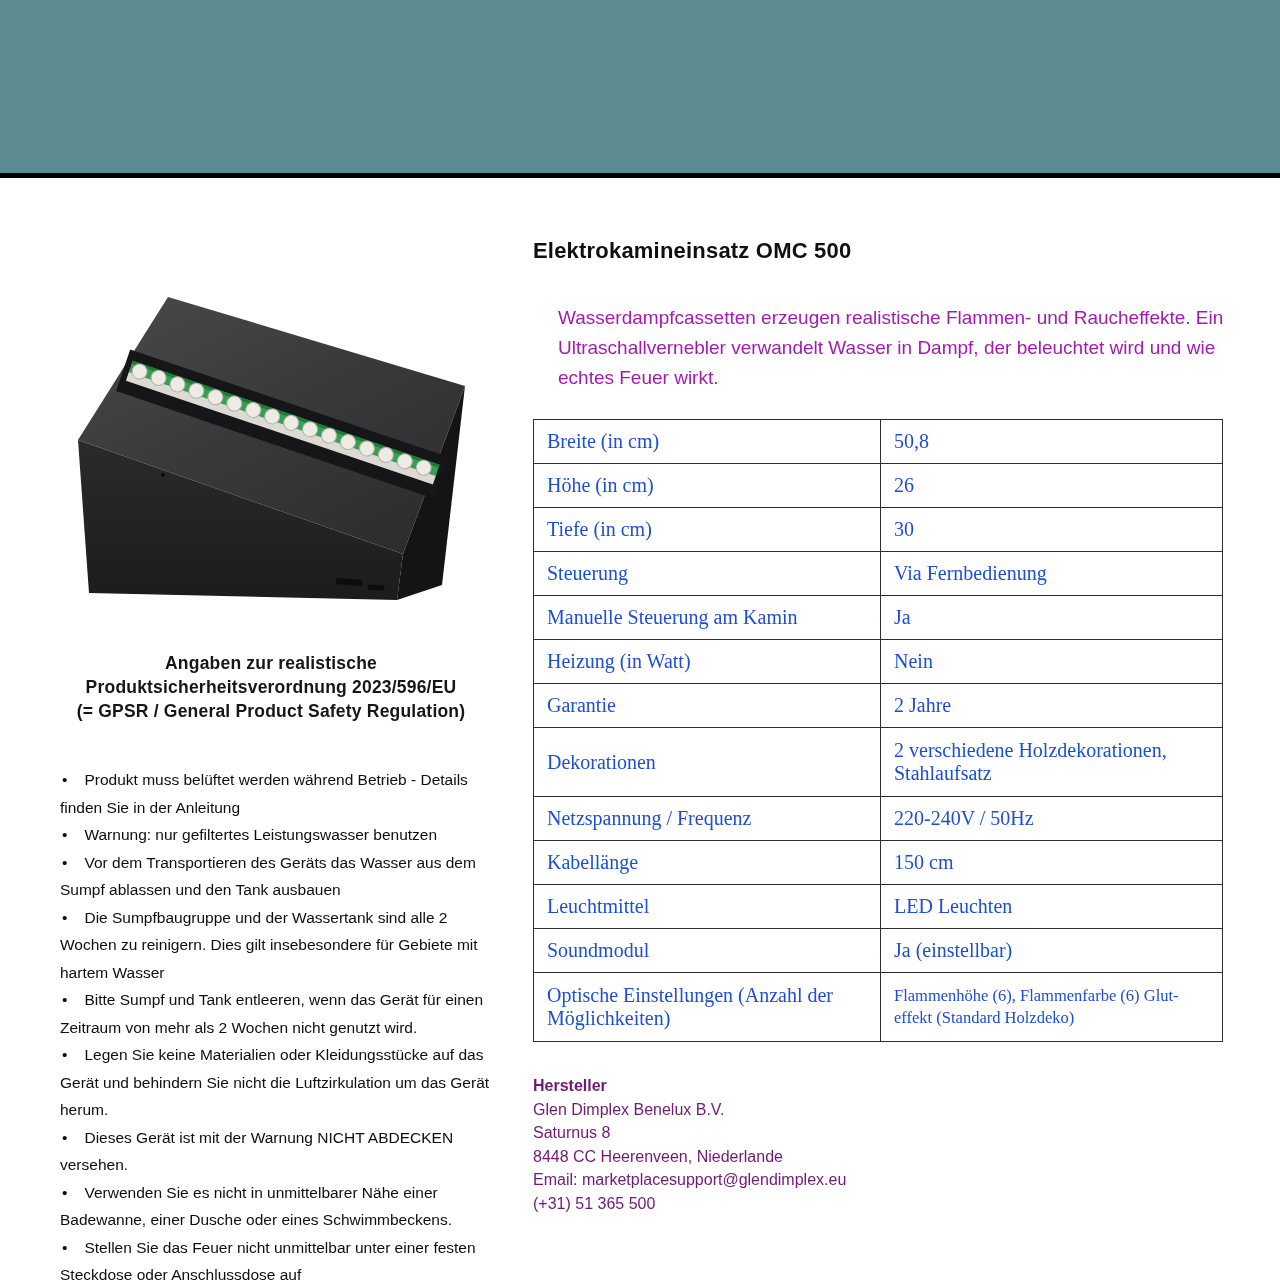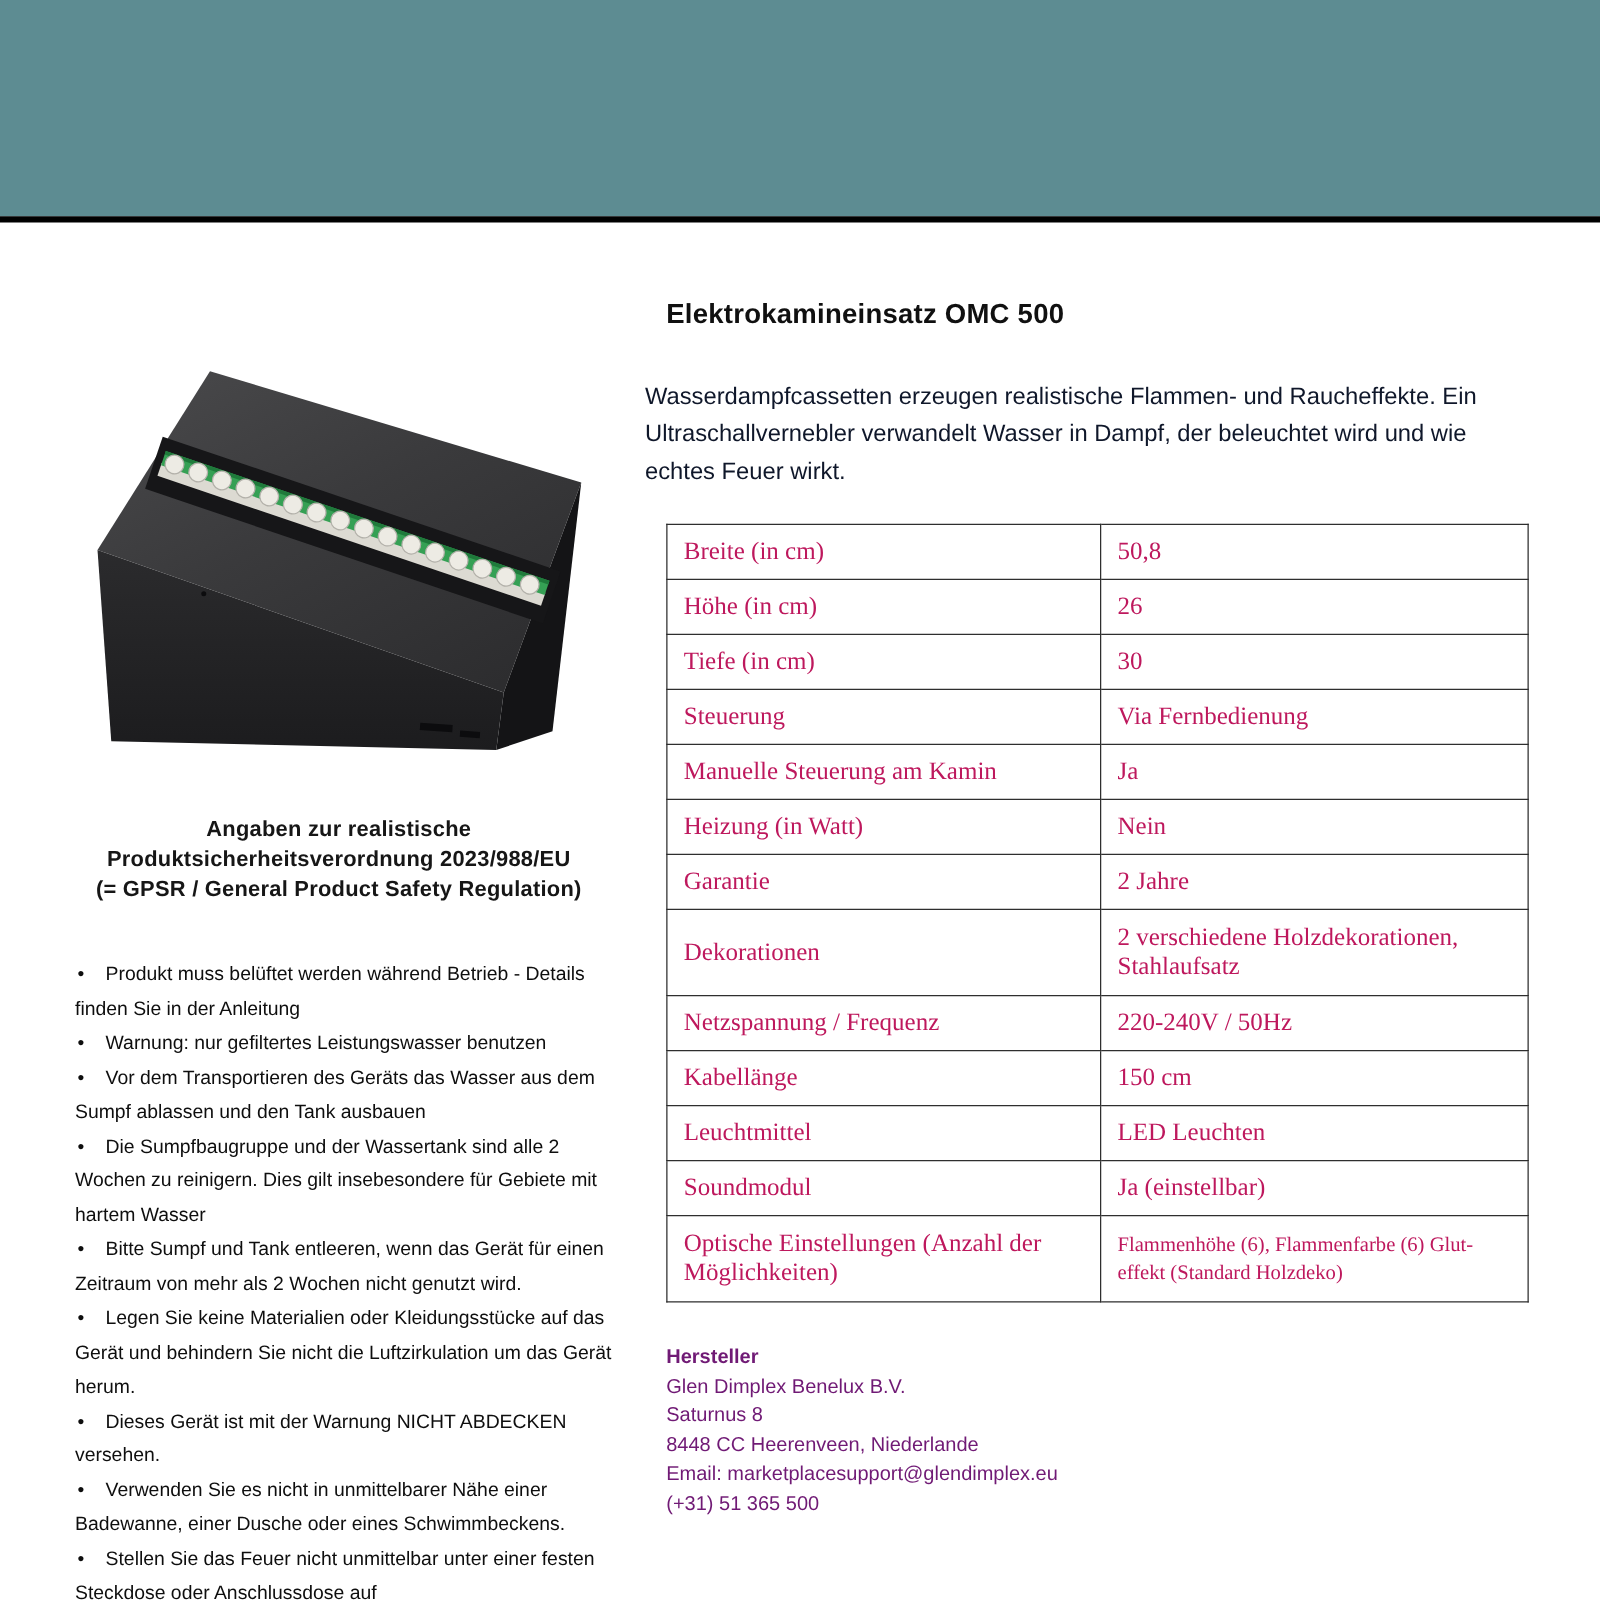--- a/index.html
+++ b/index.html
@@ -25,28 +25,28 @@
     font-size:15.5px; line-height:27.5px; color:#0e0e0e;
   }
   .bullet-item { margin:0; }
   .bullet-dot { margin-left:2px; margin-right:17px; }
 
   .right-title {
     position:absolute; left:533px; top:238px; width:690px;
     font-size:22px; font-weight:bold; color:#101010; letter-spacing:0.2px;
   }
   .description {
-    position:absolute; left:516px; top:303px; width:688px;
-    font-size:19px; line-height:30px; color:#0f172a;
+    position:absolute; left:558px; top:303px; width:688px;
+    font-size:19px; line-height:30px; color:#a21caf;
   }
 
   .spec-table {
     position:absolute; left:533px; top:419px; width:690px;
     border-collapse:collapse; font-family:"Liberation Serif", serif;
-    font-size:20px; color:#be185d; table-layout:fixed;
+    font-size:20px; color:#1d4ed8; table-layout:fixed;
   }
   .spec-table td {
     border:1px solid #2e2e2e; padding:6px 13px; vertical-align:middle;
     height:44px; overflow:hidden;
   }
   .spec-table td.lbl { width:347px; }
   .spec-table tr.tall td { height:69px; }
   .spec-table .small-value { font-size:16.5px; line-height:22px; }
 
   .manufacturer {
@@ -105,21 +105,21 @@
       <circle cx="308" cy="0" r="7.5" fill="#edebe4" stroke="#b3b1aa" stroke-width="1"></circle>
     </g>
 
     <circle cx="103" cy="192" r="2" fill="#0c0c0e"></circle>
     <rect x="276" y="296" width="26" height="6" fill="#0c0c0e" transform="rotate(4 289 299)"></rect>
     <rect x="308" y="302" width="16" height="5" fill="#0c0c0e" transform="rotate(4 316 304)"></rect>
   </svg>
 
   <div class="gpsr-heading">
     <div>Angaben zur realistische</div>
-    <div>Produktsicherheitsverordnung 2023/988/EU</div>
+    <div>Produktsicherheitsverordnung 2023/596/EU</div>
     <div>(= GPSR / General Product Safety Regulation)</div>
   </div>
 
   <div class="bullets">
     <p class="bullet-item"><span class="bullet-dot">•</span><span>Produkt muss belüftet werden während Betrieb - Details finden Sie in der Anleitung</span></p>
     <p class="bullet-item"><span class="bullet-dot">•</span><span>Warnung: nur gefiltertes Leistungswasser benutzen</span></p>
     <p class="bullet-item"><span class="bullet-dot">•</span><span>Vor dem Transportieren des Geräts das Wasser aus dem Sumpf ab­lassen und den Tank ausbauen</span></p>
     <p class="bullet-item"><span class="bullet-dot">•</span><span>Die Sumpfbaugruppe und der Wassertank sind alle 2 Wochen zu reinigern. Dies gilt insebesondere für Gebiete mit hartem Wasser</span></p>
     <p class="bullet-item"><span class="bullet-dot">•</span><span>Bitte Sumpf und Tank entleeren, wenn das Gerät für einen Zeitraum von mehr als 2 Wochen nicht genutzt wird.</span></p>
     <p class="bullet-item"><span class="bullet-dot">•</span><span>Legen Sie keine Materialien oder Kleidungsstücke auf das Gerät und behindern Sie nicht die Luftzirkulation um das Gerät herum.</span></p>

